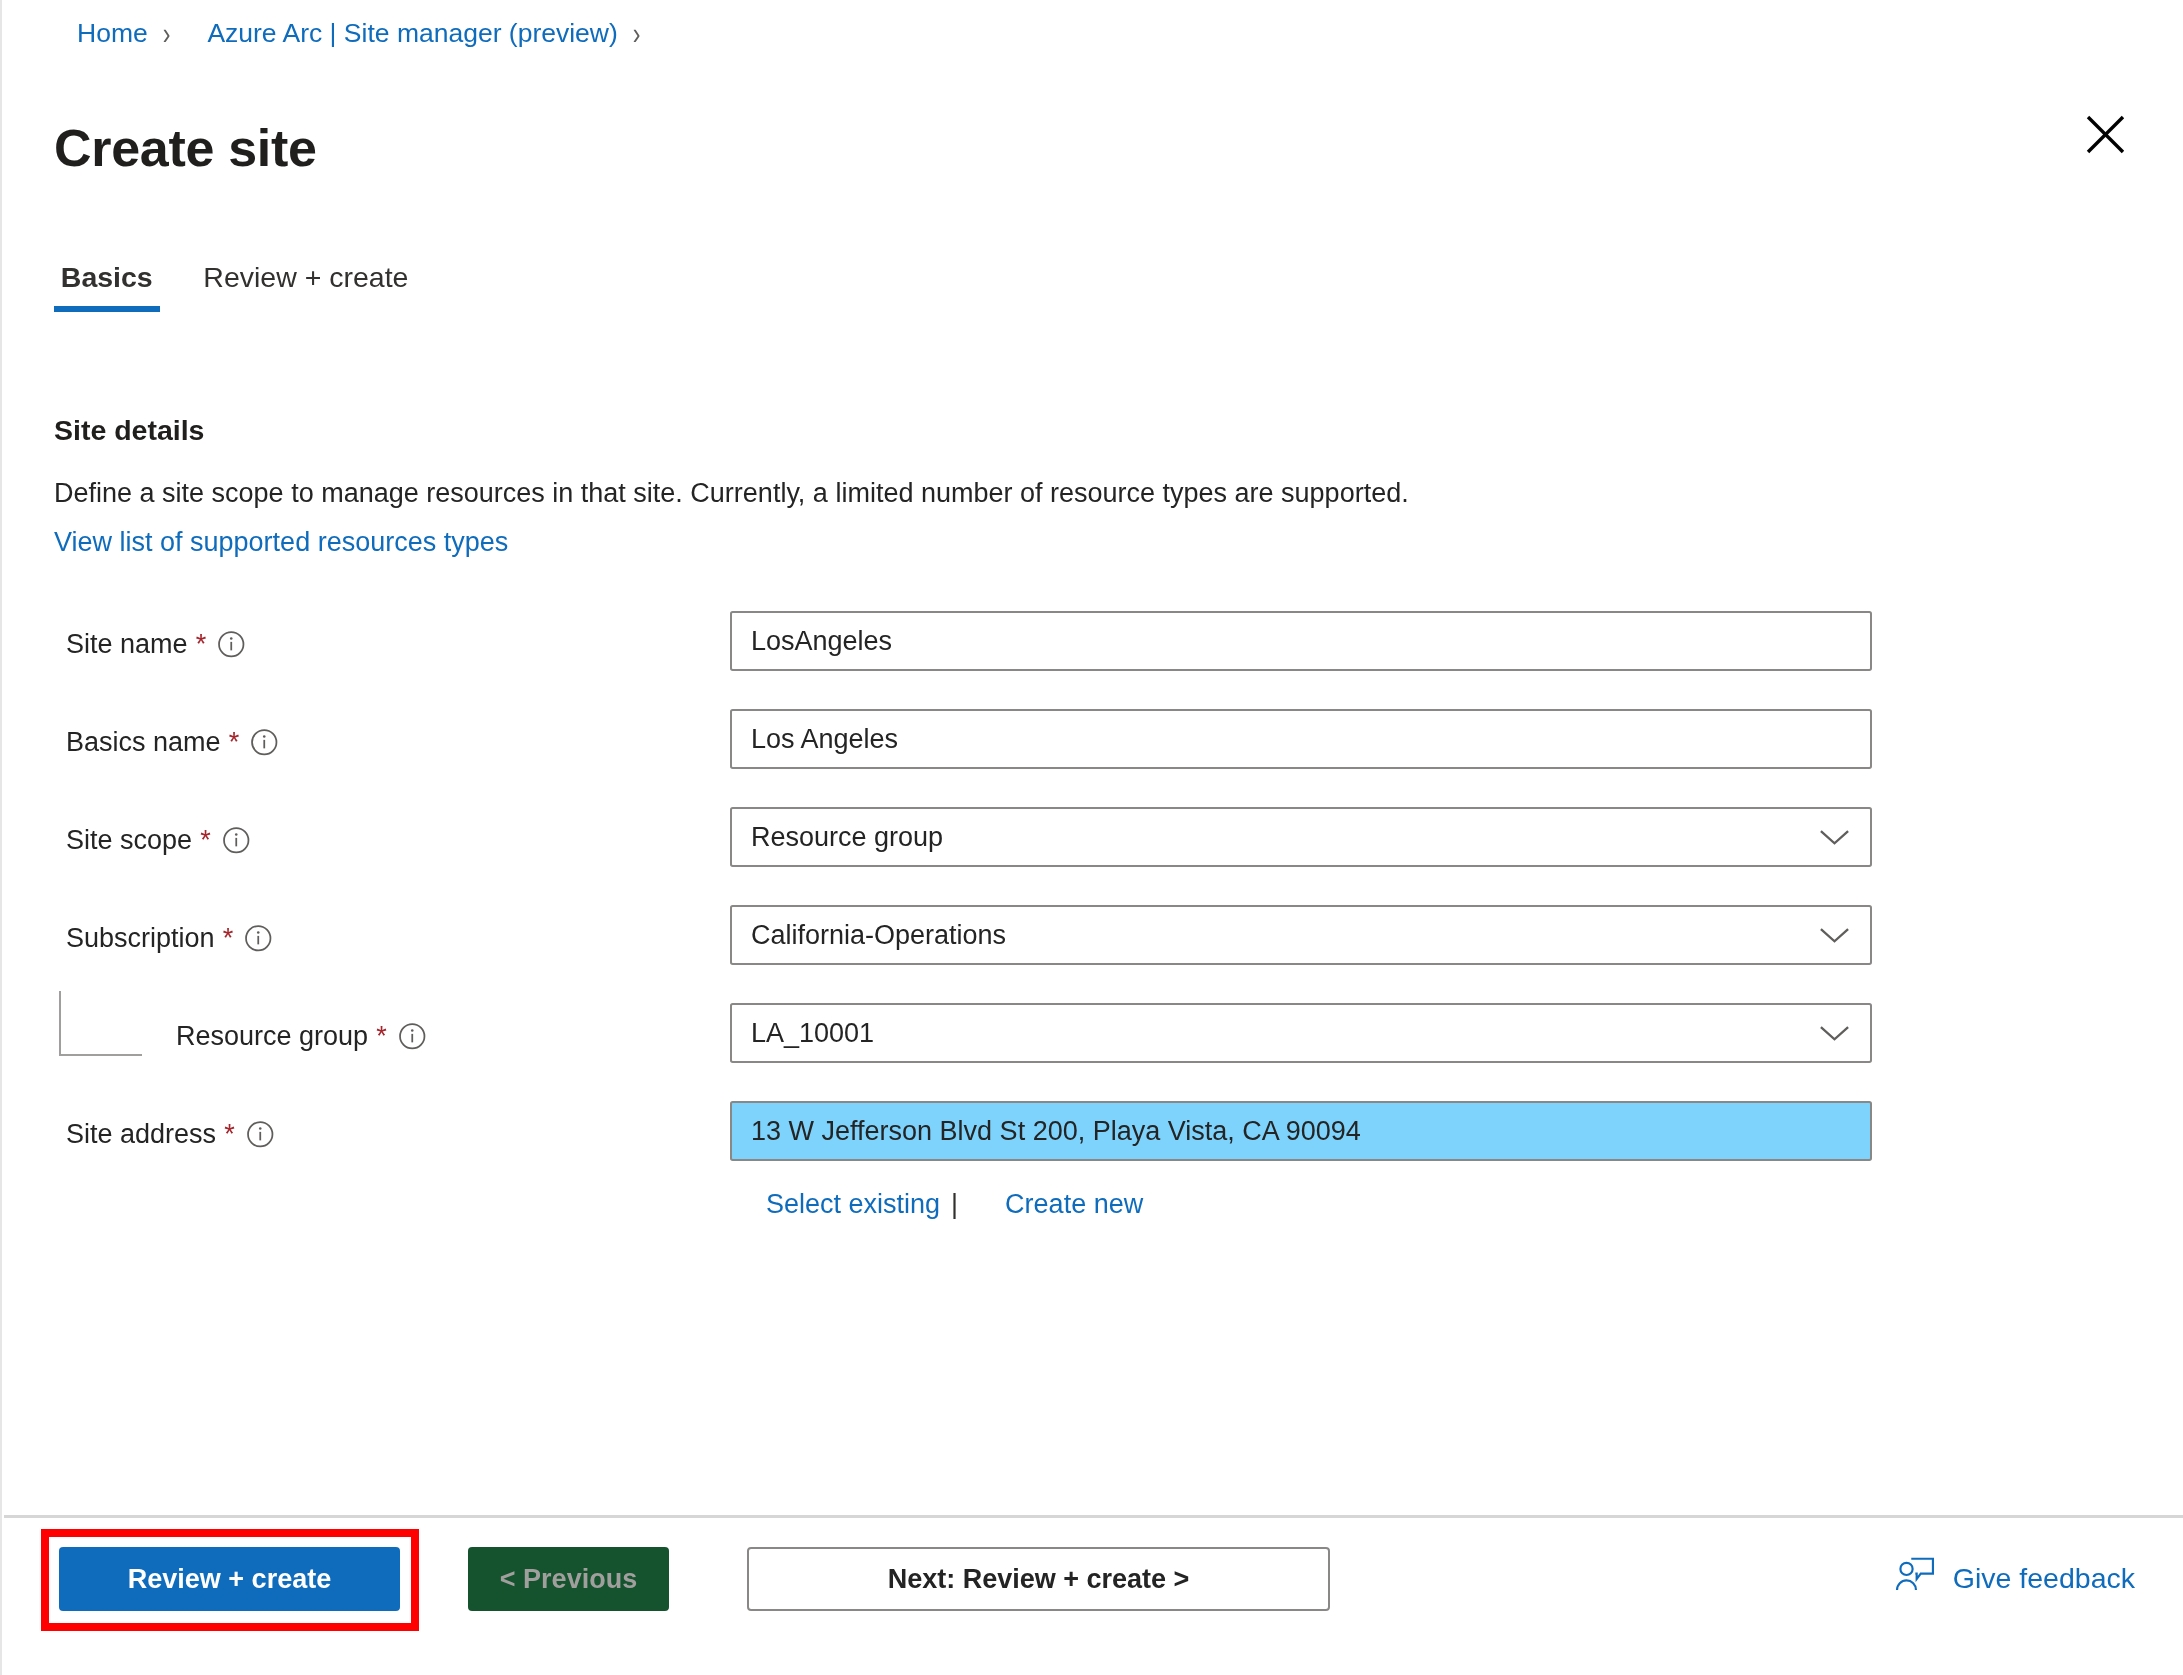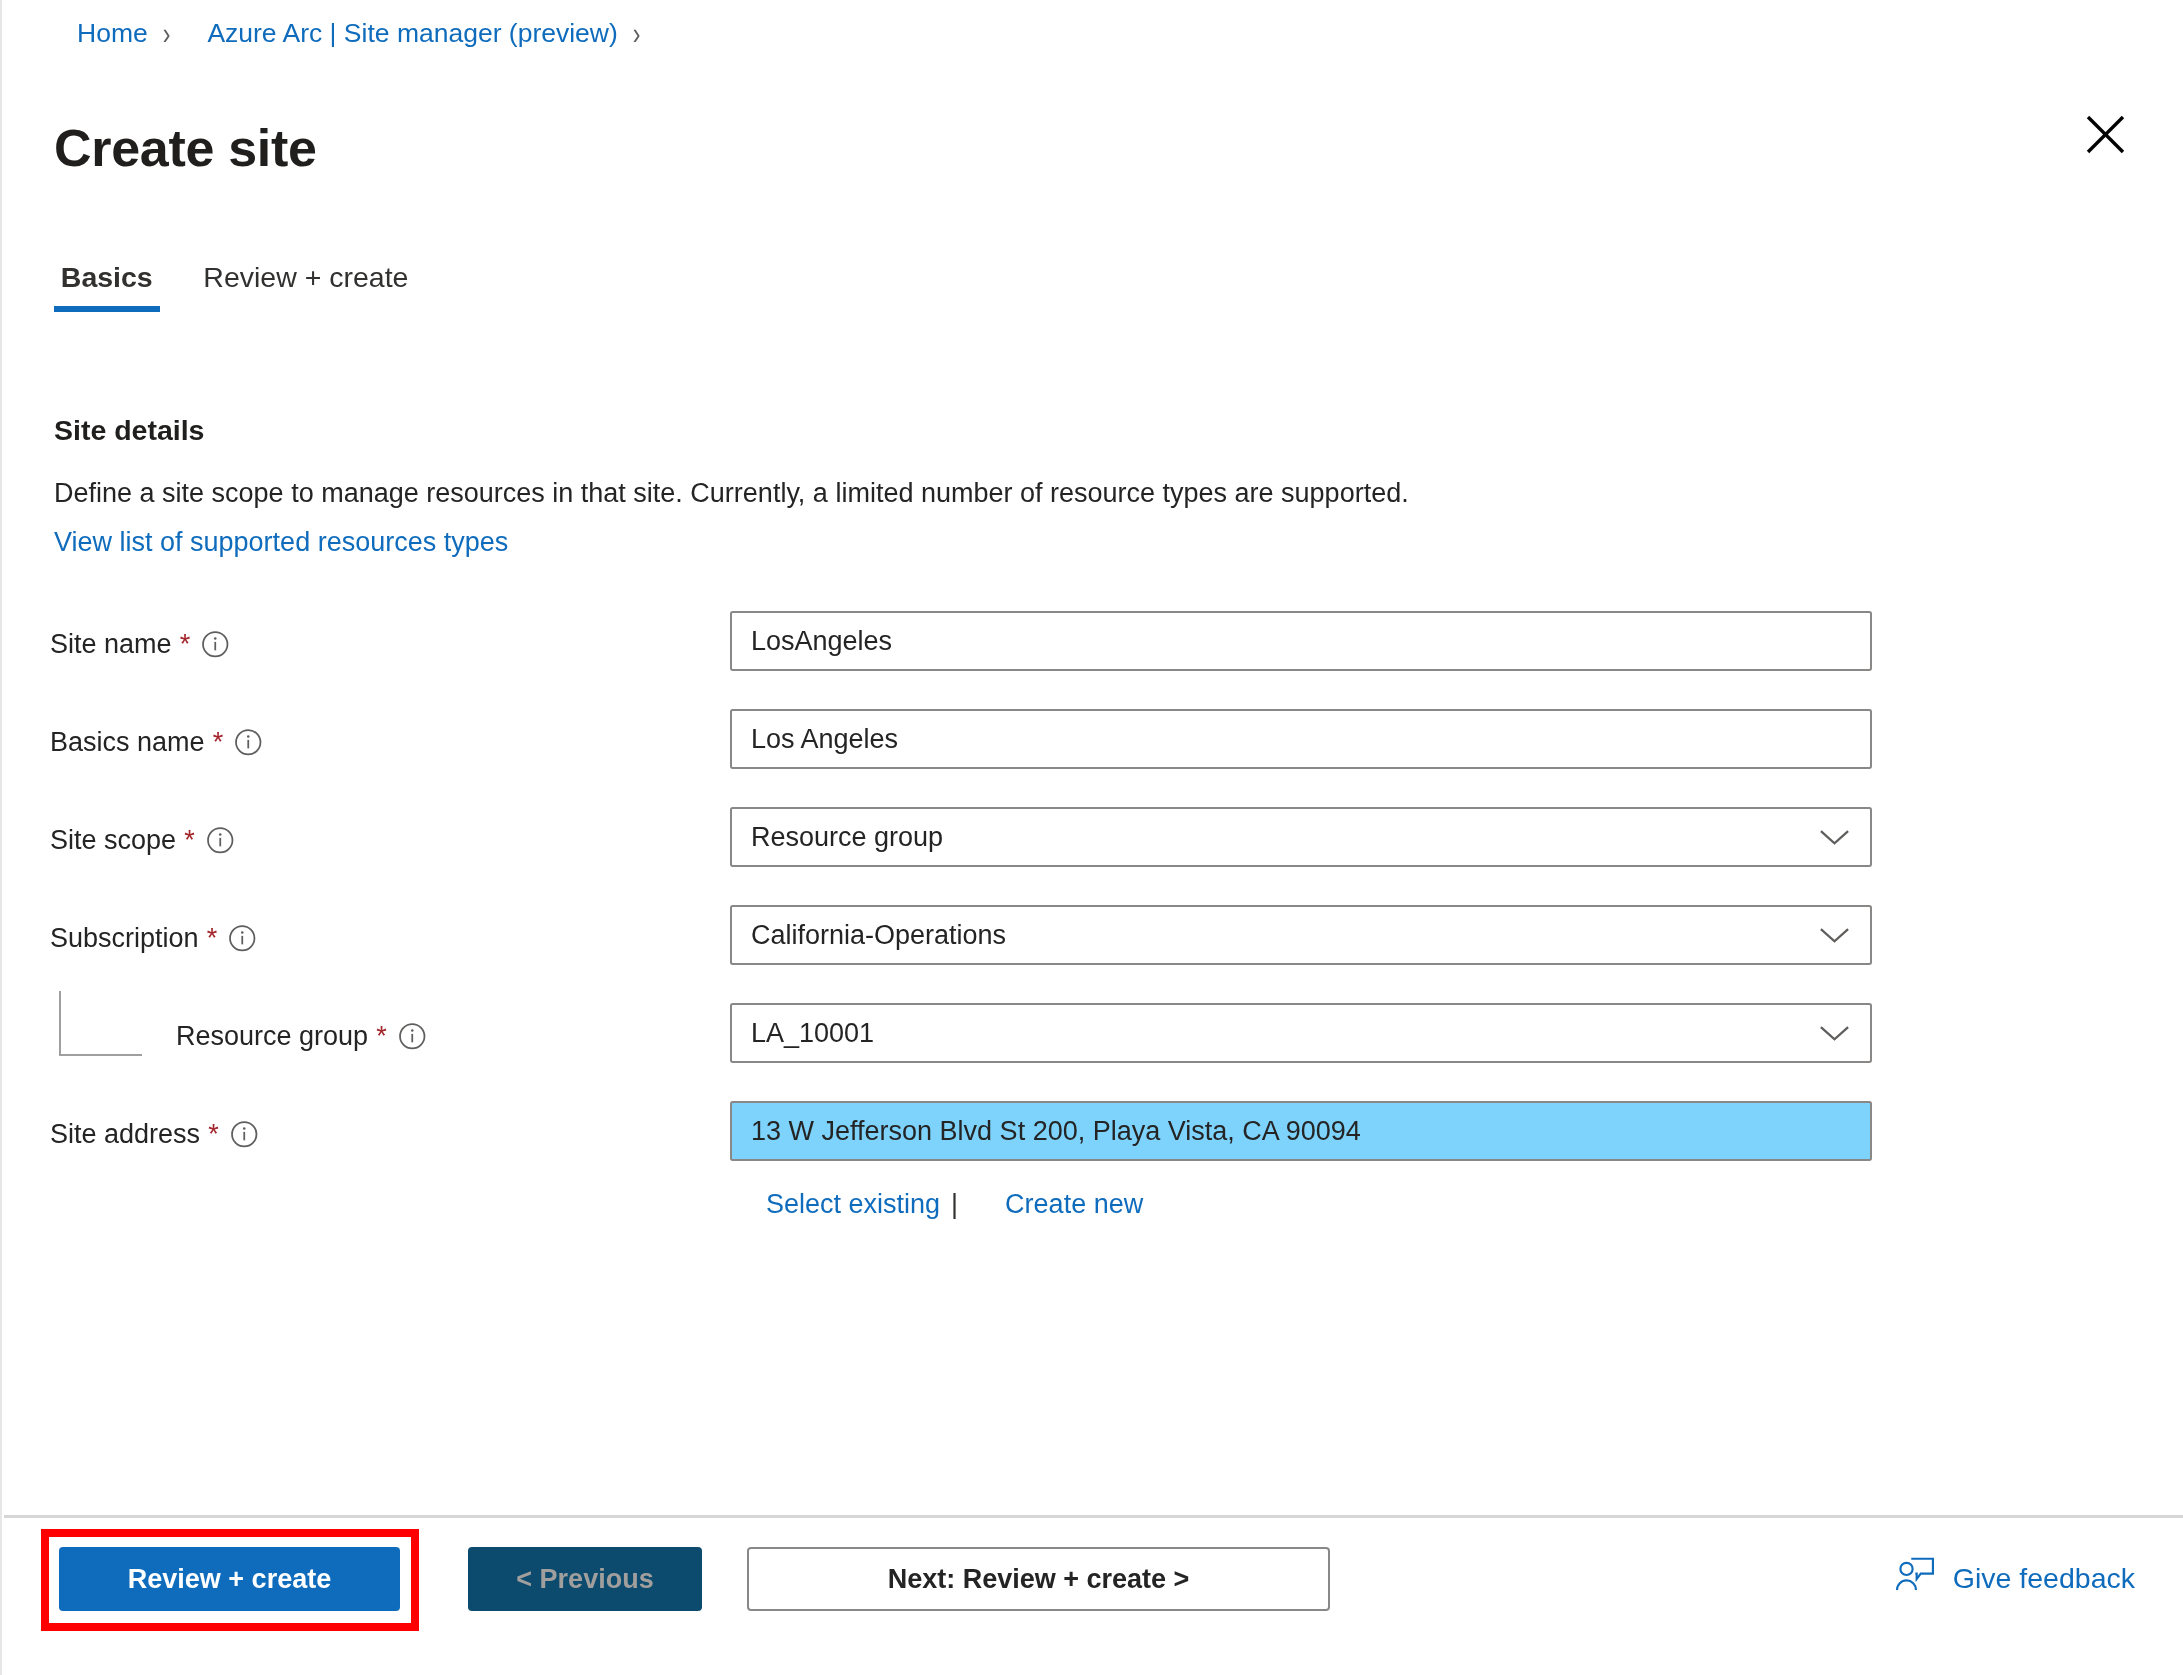--- a/index.html
+++ b/index.html
@@ -147,21 +147,21 @@
     left: 0;
     top: 611px;
     width: 100%;
   }
   .form-row {
     position: relative;
     height: 98px;
   }
   .field-label {
     position: absolute;
-    left: 48px;
+    left: 64px;
     top: 19px;
     display: flex;
     align-items: center;
     font-size: 27px;
     color: #242424;
     white-space: nowrap;
     line-height: 1;
   }
   .field-label.indented {
     left: 174px;
@@ -282,22 +282,22 @@
   #btn-review-create {
     left: 57px;
     width: 341px;
     background: #0f6cbd;
     color: #ffffff;
     border: 0;
     font-weight: bold;
   }
   #btn-previous {
     left: 466px;
-    width: 234px;
-    background: #0c4a6e;
+    width: 201px;
+    background: #14532d;
     color: #a19f9d;
     border: 0;
     font-weight: bold;
     cursor: default;
   }
   #btn-next {
     left: 745px;
     width: 583px;
     background: #ffffff;
     color: #242424;

